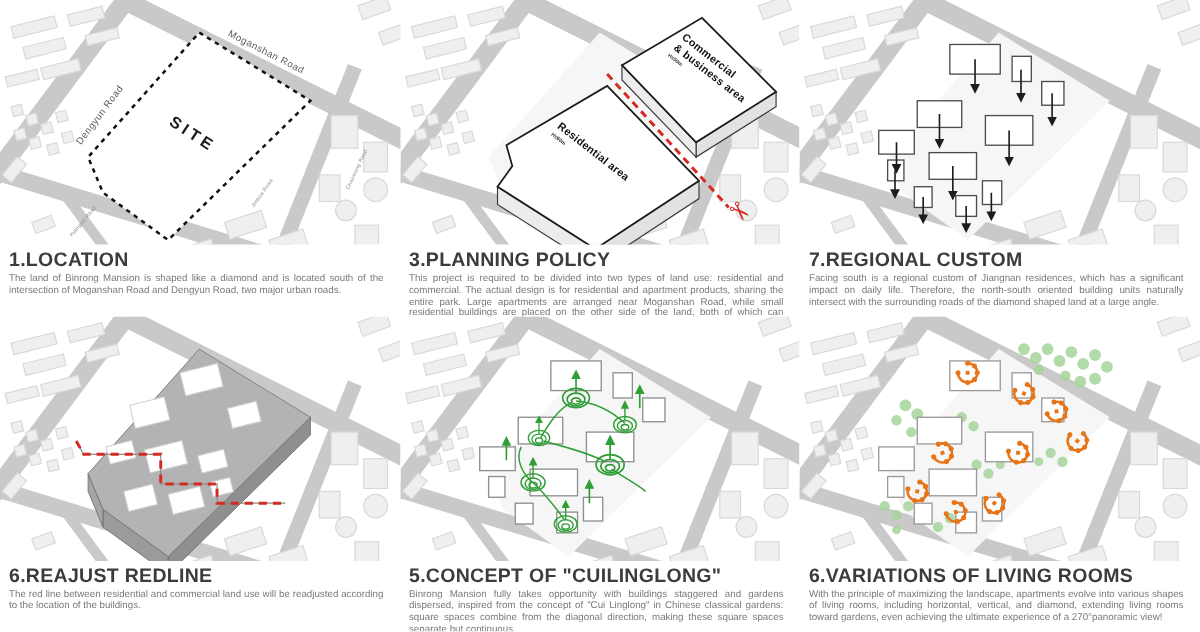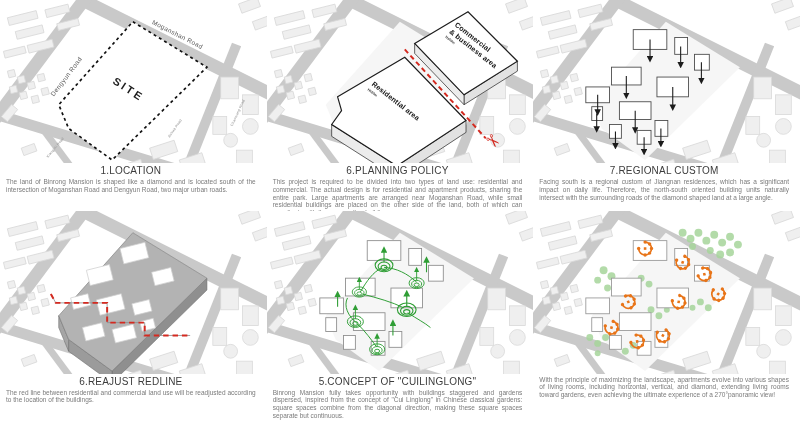--- a/index.html
+++ b/index.html
@@ -4,21 +4,21 @@
 <style>
   html,body{margin:0;padding:0;background:#ffffff;}
   #sheet{
     width:800px;height:421px;background:#ffffff;overflow:hidden;
     display:grid;grid-template-columns:repeat(3,266.66px);grid-template-rows:210.5px 210.5px;
     font-family:"Liberation Sans",sans-serif;
   }
   .panel{position:relative;display:flex;flex-direction:column;overflow:hidden;}
   .panel svg.diagram{flex:none;width:266.66px;height:163px;display:block;}
   .cap{flex:1;padding:2px 11px 3px 6px;}
-  .cap-title{font-size:10px;font-weight:400;color:#3c3c3c;letter-spacing:.2px;margin-bottom:2px;text-align:center;}
+  .cap-title{font-size:13px;font-weight:700;color:#3c3c3c;letter-spacing:.2px;margin-bottom:2px;}
   .cap-body{font-size:6.5px;line-height:1.2;color:#7a7a7a;text-align:justify;}
   
   text{font-family:"Liberation Sans",sans-serif;}
   .road-lbl{fill:#5a5a5a;font-size:6.5px;letter-spacing:.4px;}
   .road-lbl-sm{fill:#8a8a8a;font-size:3.6px;letter-spacing:.2px;}
   .site-lbl{fill:#1a1a1a;font-size:11px;font-weight:700;letter-spacing:2.6px;}
   .area-lbl{fill:#111;font-size:7.3px;font-weight:700;letter-spacing:.2px;}
   .area-sub{fill:#333;font-size:3.5px;font-weight:700;}
   .scissors{font-family:"DejaVu Sans",sans-serif;font-size:17px;}
   .p3 { --bstroke:#4c4c4c; }
@@ -156,21 +156,21 @@
         <text class="area-lbl">Commercial</text>
         <text class="area-lbl" y="9">&amp; business area</text>
         <text class="area-sub" y="15">H≤50m</text>
       </g>
       <g transform="translate(104,86) rotate(38)">
         <text class="area-lbl">Residential area</text>
         <text class="area-sub" y="6.5">H≤60m</text>
       </g>
     </svg>
     <div class="cap">
-      <div class="cap-title">6.PLANNING POLICY</div>
+      <div class="cap-title">3.PLANNING POLICY</div>
       <div class="cap-body">This project is required to be divided into two types of land use: residential and commercial. The actual design is for residential and apartment products, sharing the entire park. Large apartments are arranged near Moganshan Road, while small residential buildings are placed on the other side of the land, both of which can coordinate with the surrounding buildings.</div>
     </div>
   </div>
 
   <div class="panel p3">
     <svg class="diagram" viewBox="0 0 267 165">
       <use href="#ctx"></use>
       <use href="#massing"></use>
       <g stroke="#1c1c1c" stroke-width="1.1">
         <line x1="117" y1="40" x2="117" y2="60" marker-end="url(#arrBlk)"></line>
@@ -299,17 +299,18 @@
         <use href="#view270" transform="translate(172,64) rotate(-15)"></use>
         <use href="#view270" transform="translate(186,84) rotate(40)"></use>
         <use href="#view270" transform="translate(146,92) rotate(10)"></use>
         <use href="#view270" transform="translate(95,92) rotate(-25)"></use>
         <use href="#view270" transform="translate(78,118) rotate(15)"></use>
         <use href="#view270" transform="translate(104,132) rotate(-10)"></use>
         <use href="#view270" transform="translate(130,126) rotate(30)"></use>
       </g>
     </svg>
     <div class="cap">
+      <div class="cap-title">6.VARIATIONS OF LIVING ROOMS</div>
       <div class="cap-body">With the principle of maximizing the landscape, apartments evolve into various shapes of living rooms, including horizontal, vertical, and diamond, extending living rooms toward gardens, even achieving the ultimate experience of a 270°panoramic view!</div>
     </div>
   </div>
 
 </div>
 
 </body></html>

